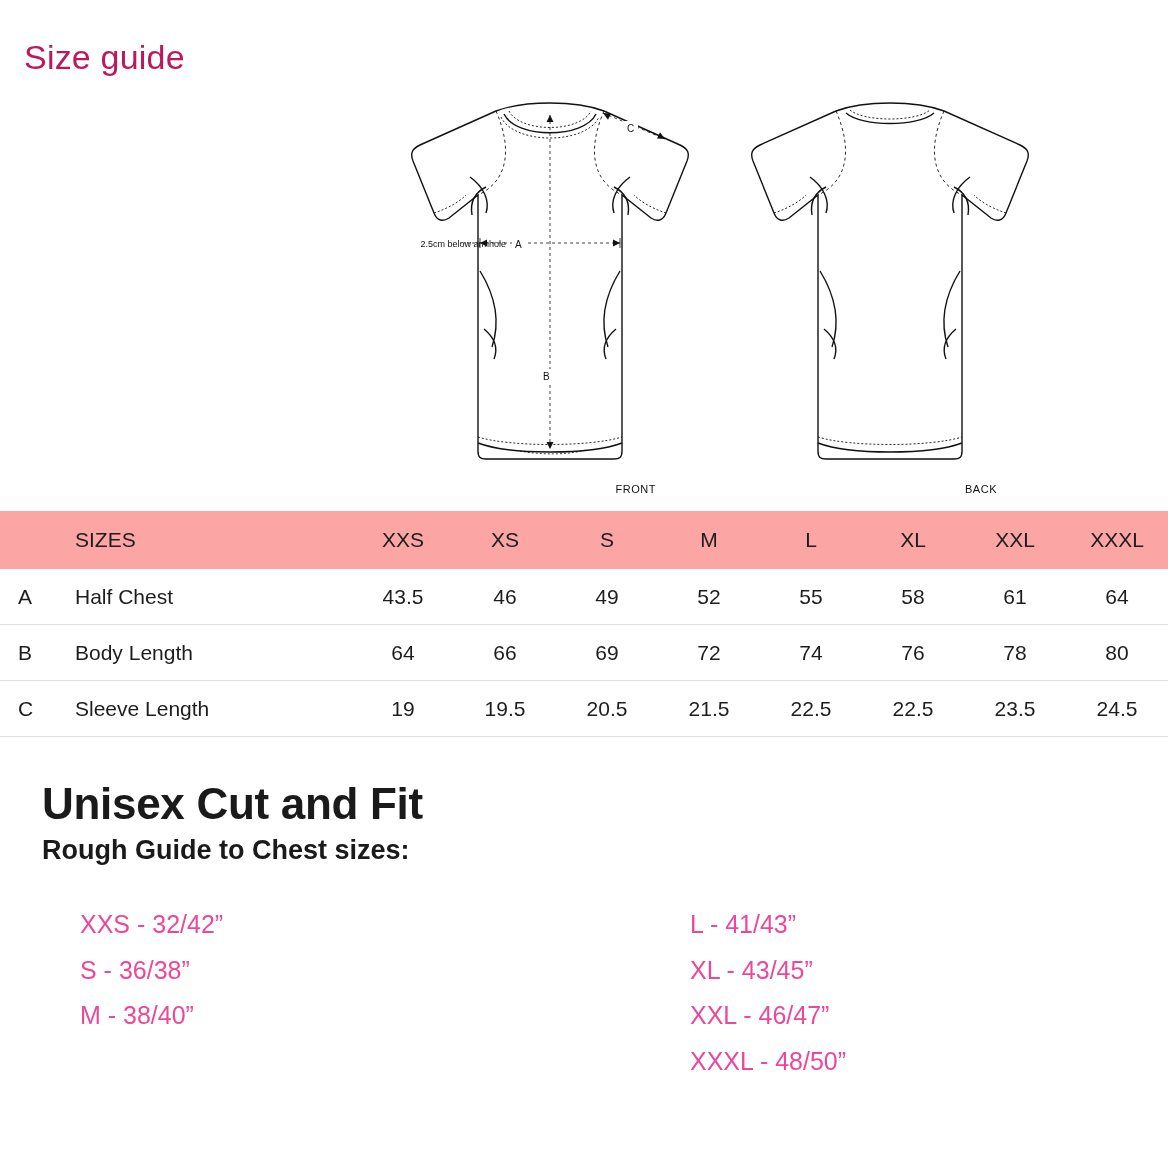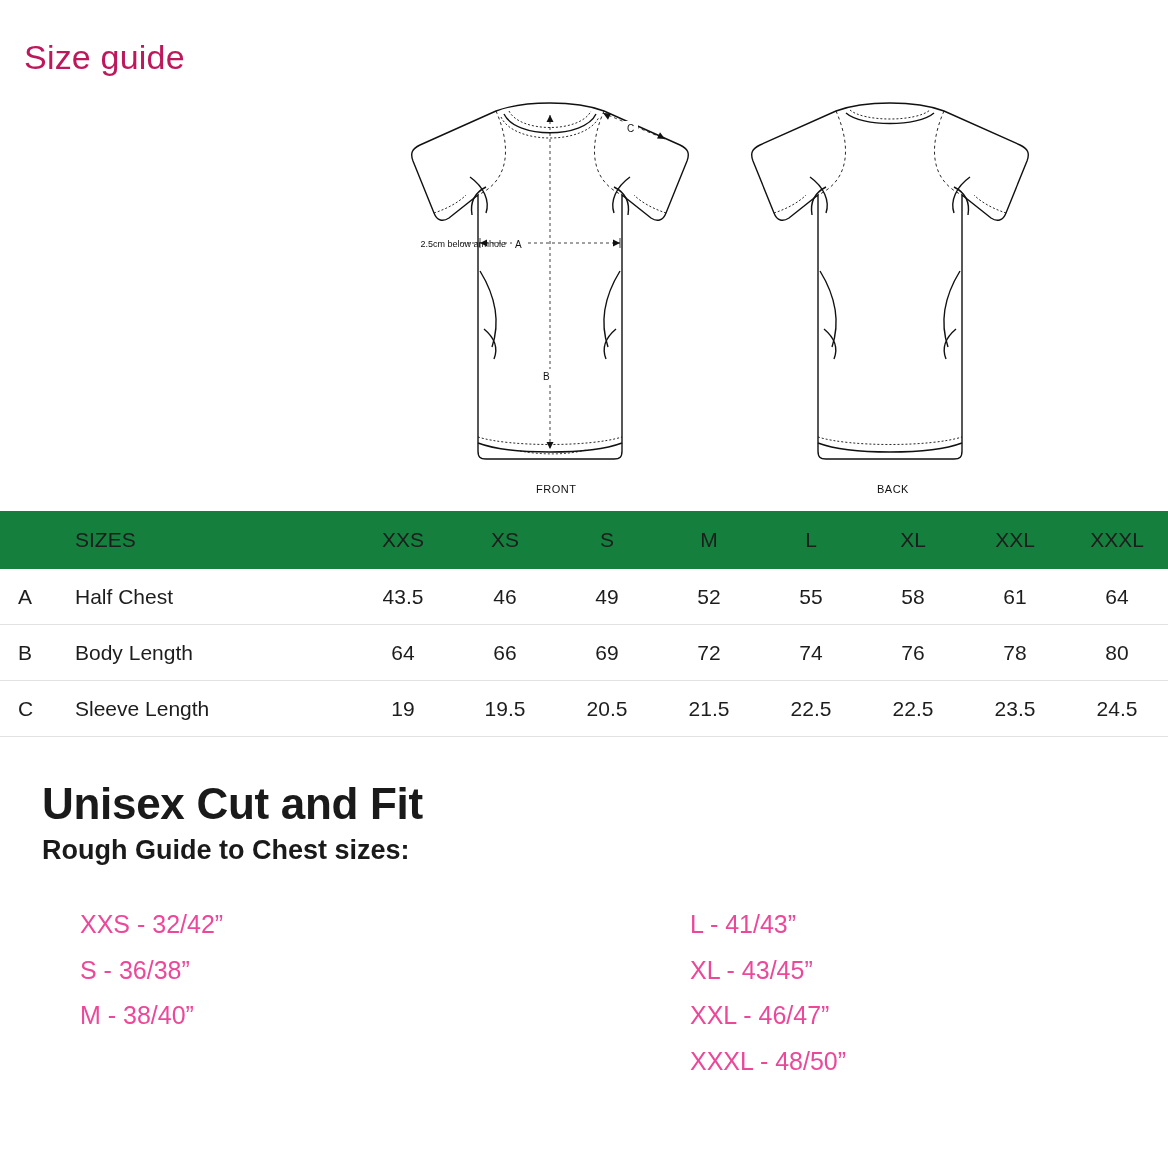--- a/index.html
+++ b/index.html
@@ -35,21 +35,21 @@
     top: 0;
   }
   .tee-front { left: 400px; }
   .tee-back  { left: 740px; }
 
   .view-label {
     position: absolute;
     font-size: 11px;
     letter-spacing: 0.5px;
     color: #111;
-    text-align: left;
+    text-align: right;
     width: 120px;
   }
   .label-front { left: 536px; top: 392px; }
   .label-back  { left: 877px; top: 392px; }
 
   .note-text {
     position: absolute;
     left: 420px;
     top: 148px;
     width: 86px;
@@ -61,21 +61,21 @@
 
   
   table.size-table {
     width: 1168px;
     border-collapse: collapse;
     table-layout: fixed;
     font-size: 21px;
     color: #1d1d1d;
   }
   table.size-table thead th {
-    background: #15803d;
+    background: #fca5a5;
     font-weight: 400;
     height: 56px;
     vertical-align: middle;
   }
   table.size-table th.col-key {
     width: 34px;
     text-align: left;
     padding-left: 18px;
   }
   table.size-table th.col-name {

